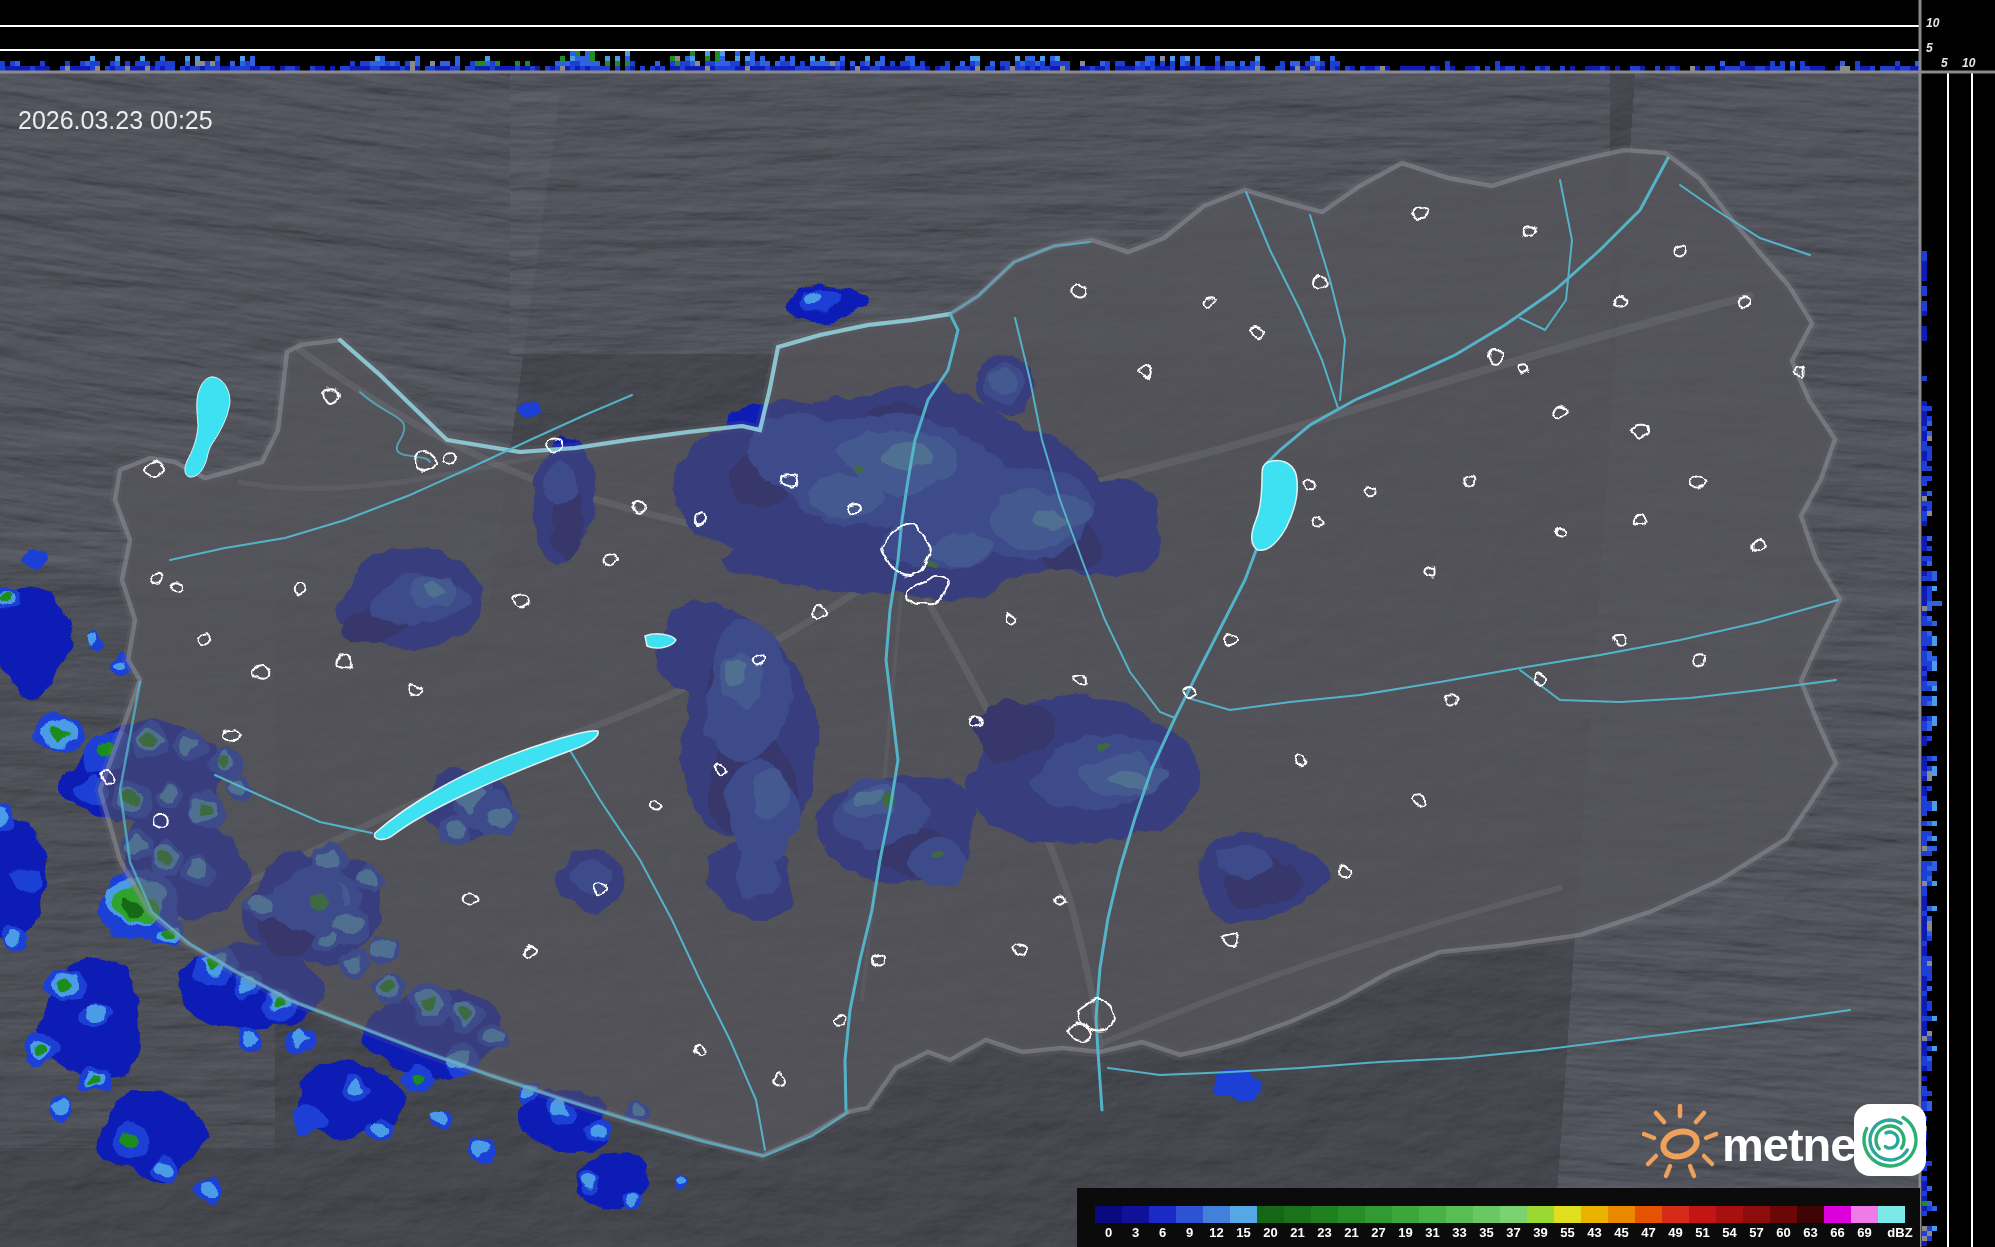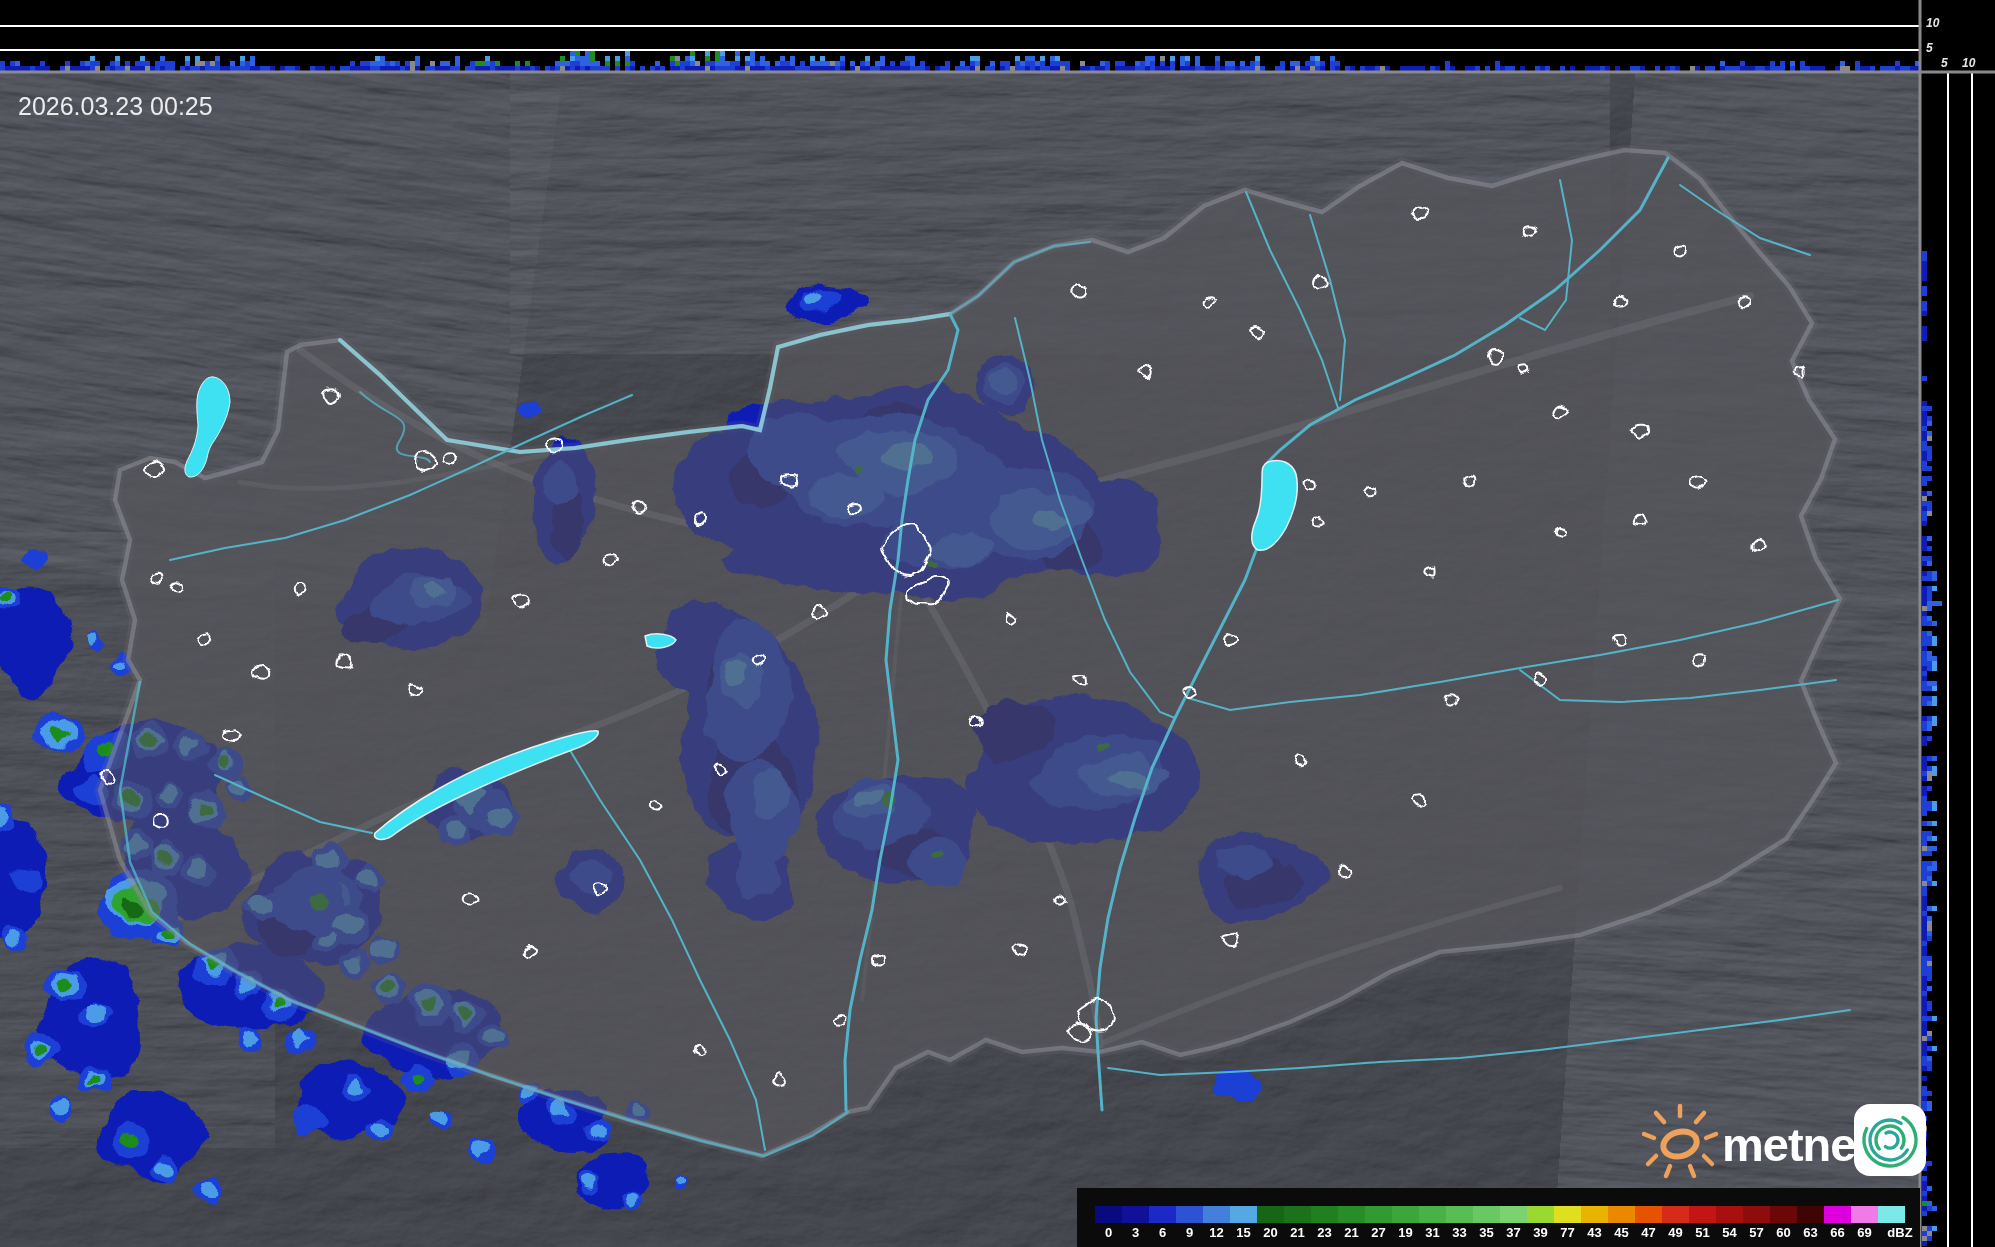--- a/index.html
+++ b/index.html
@@ -1,21 +1,21 @@
 <!DOCTYPE html>
 <html><head>
 <meta charset="utf-8">
 <style>
   html,body{margin:0;padding:0;background:#000;}
   .screen{position:relative;width:1995px;height:1247px;background:#000;overflow:hidden;
           font-family:"Liberation Sans",sans-serif;}
   .screen svg.mapsvg{position:absolute;left:0;top:0;}
   .title-block{position:absolute;left:18px;top:86px;color:#f4f4f4;z-index:5;}
   .title-block .t1{font-size:37px;font-weight:400;letter-spacing:.5px;line-height:1.15;}
-  .title-block .t2{font-size:25px;font-weight:400;margin-top:6px;color:#ececec;}
+  .title-block .t2{font-size:25px;font-weight:400;margin-top:20px;color:#ececec;}
   .axlab{position:absolute;color:#e5e5e5;font-size:12px;font-weight:bold;z-index:6;line-height:1;font-style:italic;}
   .cbar{position:absolute;left:1077px;top:1188px;width:843px;height:59px;background:#0b0b0c;z-index:7;}
   .cbar .cells{position:absolute;left:18px;top:18px;height:17px;display:flex;}
   .cbar .cells div{width:27px;height:17px;}
   .cbar .labs{position:absolute;left:18px;top:37px;display:flex;}
   .cbar .labs div{width:27px;text-align:center;font-size:13px;font-weight:bold;color:#fff;}
   .logo{position:absolute;left:1642px;top:1098px;width:296px;height:88px;z-index:6;}
 </style>
 </head>
 <body>
@@ -1336,21 +1336,21 @@
         <div>21</div>
         <div>23</div>
         <div>21</div>
         <div>27</div>
         <div>19</div>
         <div>31</div>
         <div>33</div>
         <div>35</div>
         <div>37</div>
         <div>39</div>
-        <div>77</div>
+        <div>55</div>
         <div>43</div>
         <div>45</div>
         <div>47</div>
         <div>49</div>
         <div>51</div>
         <div>54</div>
         <div>57</div>
         <div>60</div>
         <div>63</div>
         <div>66</div>

